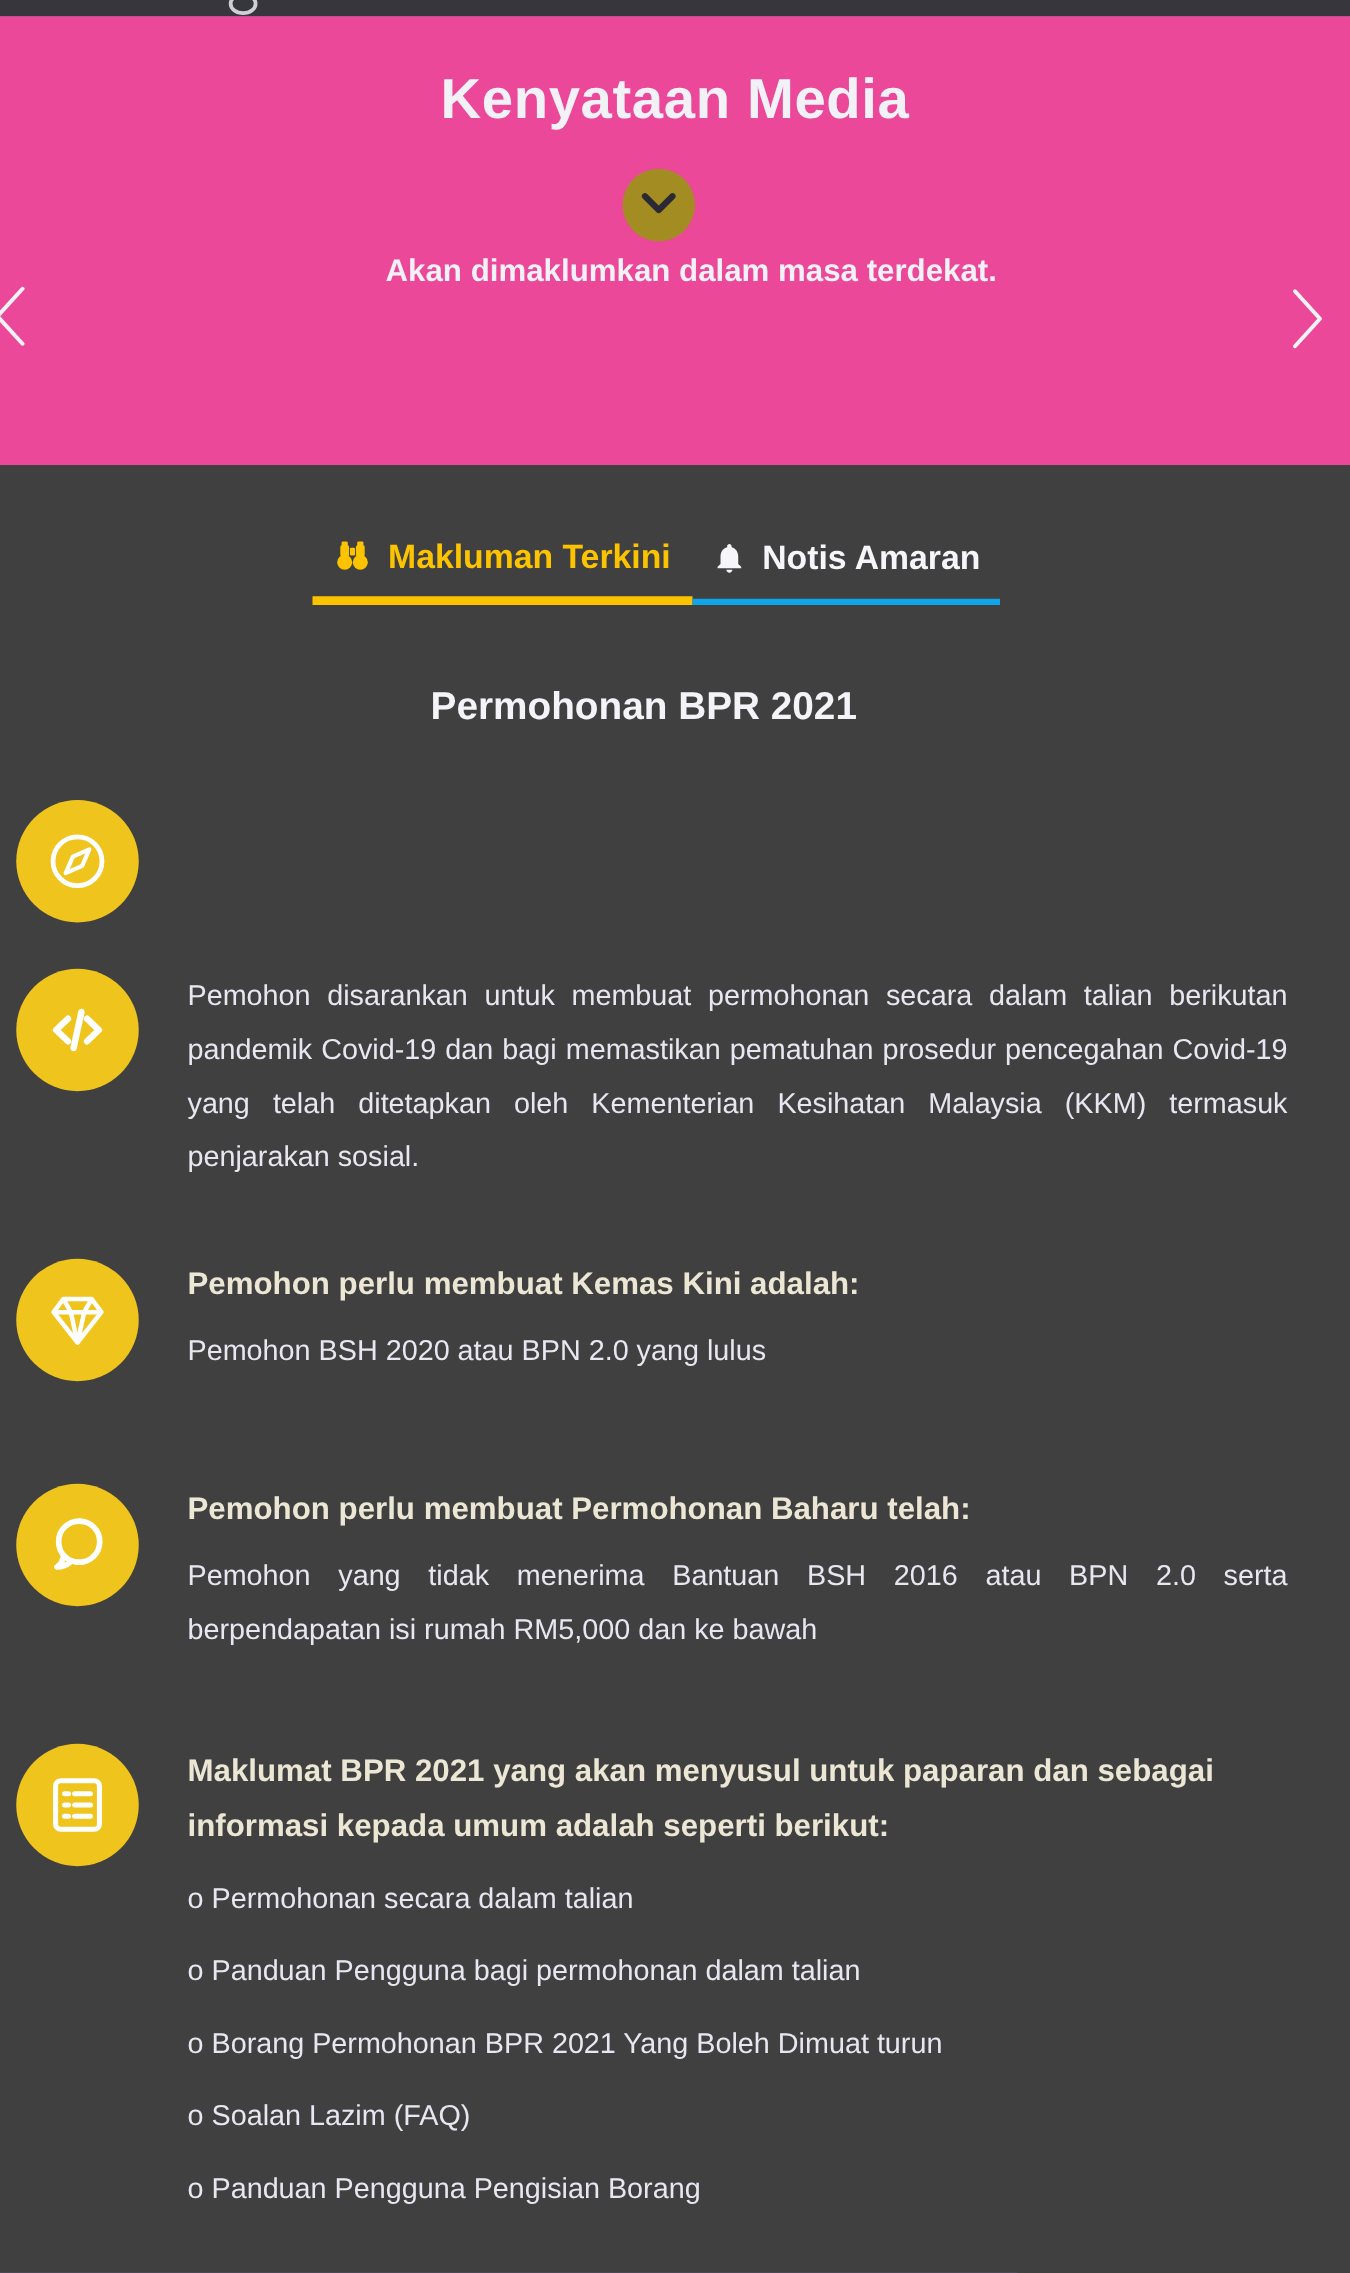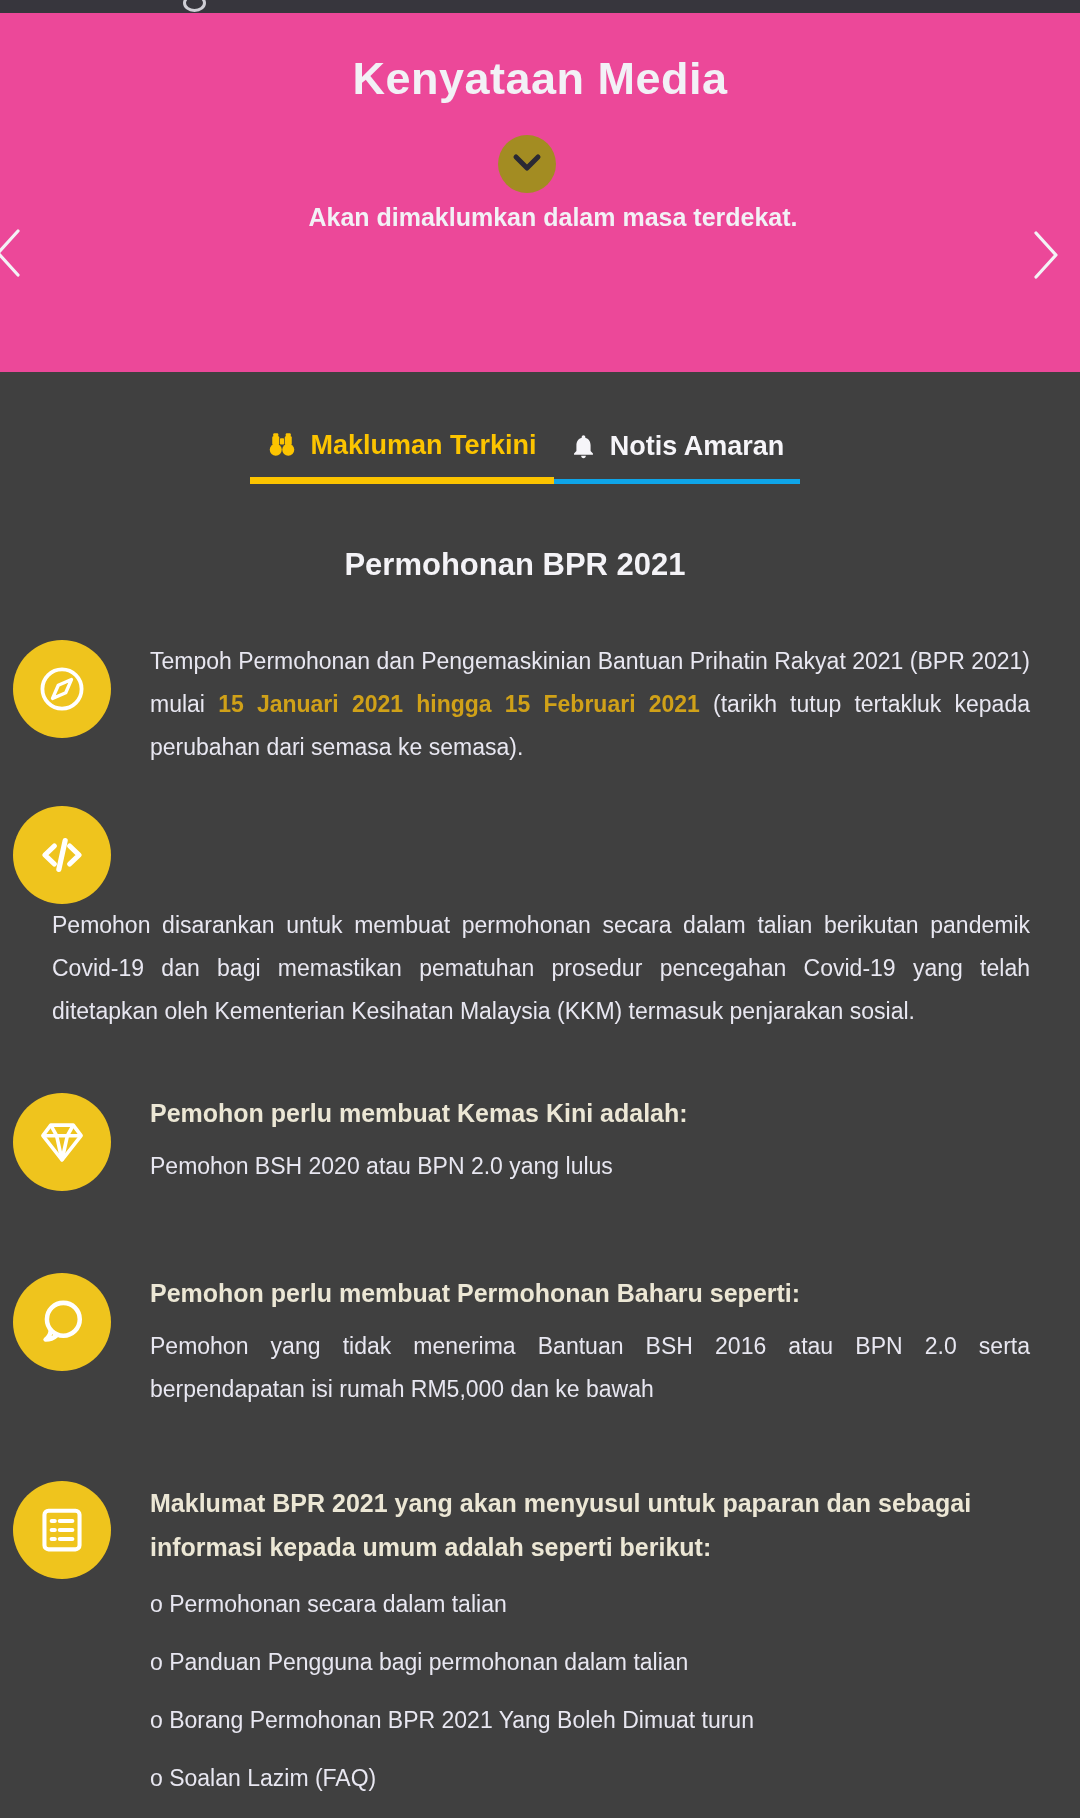--- a/index.html
+++ b/index.html
@@ -52,21 +52,21 @@
   .tab .tab-icon{flex:0 0 auto;display:block;}
 
   .section-title{
     margin:60px 50px 0 0;text-align:center;
     font-size:31px;font-weight:bold;color:#f4f3f7;line-height:42px;
   }
 
   .items{padding:54px 50px 0 13px;}
   .item{display:flex;align-items:flex-start;}
   .item-1{margin-bottom:37px;}
-  .item-2{margin-bottom:60px;flex-direction:column;}
+  .item-2{margin-bottom:60px;}
   .item-3{margin-bottom:82px;}
   .item-4{margin-bottom:70px;}
   .icon-circle{
     flex:0 0 98px;width:98px;height:98px;border-radius:50%;background:#efc41d;
     display:flex;align-items:center;justify-content:center;
   }
   .item-body{margin-left:39px;flex:1;min-width:0;}
   .body-text{
     margin:0;font-size:23px;line-height:43px;color:#e8e7f1;text-align:justify;
   }
@@ -137,23 +137,20 @@
 
     <div class="items">
 
       <div class="item item-1">
         <div class="icon-circle">
           <svg width="54" height="54" viewBox="0 0 24 24">
             <circle cx="12" cy="12" r="8.7" fill="none" stroke="#fff" stroke-width="1.7"></circle>
             <path d="M16.2 7.8l-2.55 5.85L7.8 16.2l2.55-5.85z" fill="none" stroke="#fff" stroke-width="1.5" stroke-linejoin="round"></path>
           </svg>
         </div>
-        <div class="item-body">
-          <p class="body-text"><span>Tempoh Permohonan dan Pengemaskinian Bantuan Prihatin Rakyat 2021 (BPR 2021) mulai </span><span class="highlight">15 Januari 2021 hingga 15 Februari 2021</span><span> (tarikh tutup tertakluk kepada perubahan dari semasa ke semasa).</span></p>
-        </div>
       </div>
 
       <div class="item item-2">
         <div class="icon-circle">
           <svg width="54" height="54" viewBox="0 0 24 24">
             <polyline points="8.6,8 4.4,12 8.6,16" fill="none" stroke="#fff" stroke-width="2.3" stroke-linecap="round" stroke-linejoin="round"></polyline>
             <polyline points="15.4,8 19.6,12 15.4,16" fill="none" stroke="#fff" stroke-width="2.3" stroke-linecap="round" stroke-linejoin="round"></polyline>
             <line x1="13.4" y1="5.6" x2="10.6" y2="18.4" stroke="#fff" stroke-width="2.3" stroke-linecap="round"></line>
           </svg>
         </div>
@@ -180,21 +177,21 @@
       </div>
 
       <div class="item item-4">
         <div class="icon-circle">
           <svg width="54" height="54" viewBox="0 0 24 24">
             <circle cx="12.6" cy="10.8" r="7.3" fill="none" stroke="#fff" stroke-width="2"></circle>
             <path d="M7 15.9c-.2 1.7-1 3-2.3 3.9 1.9 0 3.6-.7 4.8-1.8" fill="none" stroke="#fff" stroke-width="2" stroke-linecap="round" stroke-linejoin="round"></path>
           </svg>
         </div>
         <div class="item-body">
-          <h3 class="item-heading">Pemohon perlu membuat Permohonan Baharu seperti:</h3>
+          <h3 class="item-heading">Pemohon perlu membuat Permohonan Baharu telah:</h3>
           <p class="body-text">Pemohon yang tidak menerima Bantuan BSH 2016 atau BPN 2.0 serta berpendapatan isi rumah RM5,000 dan ke bawah</p>
         </div>
       </div>
 
       <div class="item item-5">
         <div class="icon-circle">
           <svg width="54" height="54" viewBox="0 0 24 24">
             <rect x="4.2" y="3.4" width="15.6" height="17.2" rx="1.8" fill="none" stroke="#fff" stroke-width="1.8"></rect>
             <g stroke="#fff" stroke-width="1.8" stroke-linecap="round">
               <line x1="7.4" y1="8" x2="8.8" y2="8"></line>

